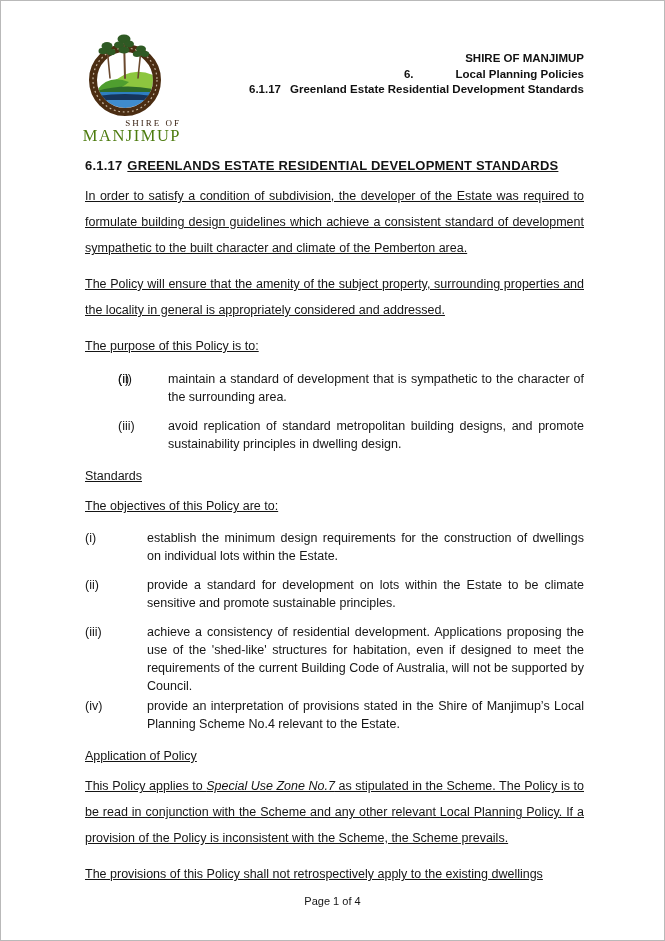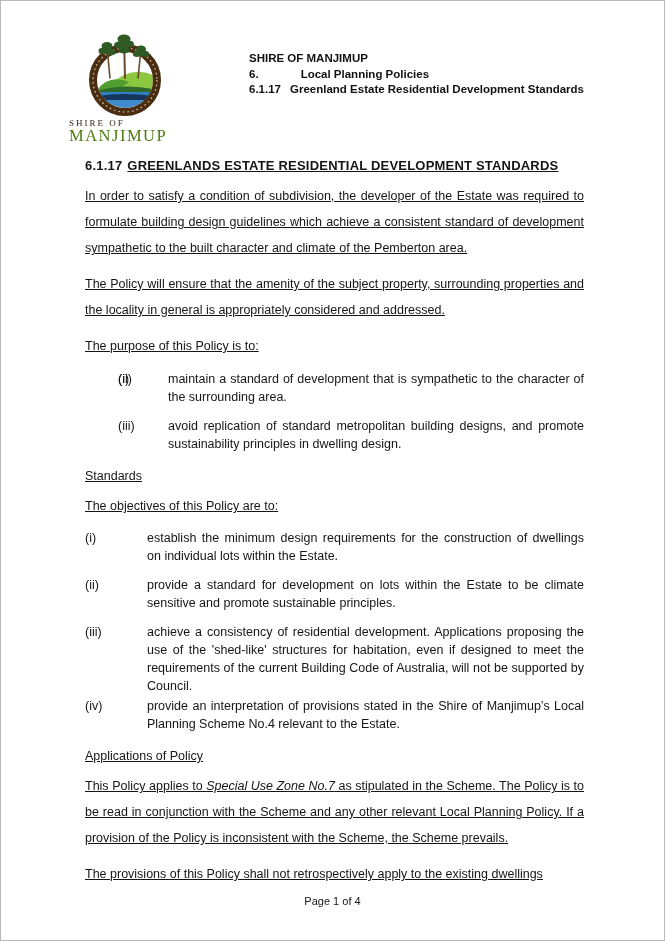--- a/index.html
+++ b/index.html
@@ -8,35 +8,35 @@
     width:663px; height:939px;
     background:#ffffff;
     border:1px solid #b9b9b9;
     font-family:"Liberation Sans","DejaVu Sans",sans-serif;
     font-size:12.5px;
     color:#151515;
     overflow:hidden;
   }
 
   
-  .logo { position:absolute; left:68px; top:31px; width:112px; text-align:left; }
+  .logo { position:absolute; left:68px; top:31px; width:112px; text-align:right; }
   .logo svg { display:block; margin:0 auto; }
   .logo-shire {
     font-family:"Liberation Serif","DejaVu Serif",serif;
     font-size:9px; letter-spacing:2px; color:#3a2314; margin-top:-2px;
   }
   .logo-name {
     font-family:"Liberation Serif","DejaVu Serif",serif;
     font-size:16.5px; letter-spacing:1.5px; color:#4d7c0f; line-height:16px;
   }
 
   
   .header-block {
     position:absolute; right:80px; top:50px;
-    font-weight:bold; font-size:11.5px; line-height:15.5px;
+    text-align:right; font-weight:bold; font-size:11.5px; line-height:15.5px;
     color:#111;
   }
   .hgap-wide { display:inline-block; width:42px; }
   .hgap-narrow { display:inline-block; width:9px; }
 
   
   .content { position:absolute; left:84px; right:80px; top:157px; }
   .doc-title { font-size:13px; font-weight:bold; margin:0 0 10px 0; letter-spacing:0.2px; }
   .doc-title .num { margin-right:5px; }
   .u { text-decoration:underline; }
@@ -146,21 +146,21 @@
         <span class="marker">(ii)</span><span>provide a standard for development on lots within the Estate to be climate sensitive and promote sustainable principles.</span>
       </div>
       <div class="li">
         <span class="marker">(iii)</span><span>achieve a consistency of residential development. Applications proposing the use of the 'shed-like' structures for habitation, even if designed to meet the requirements of the current Building Code of Australia, will not be supported by Council.</span>
       </div>
       <div class="li">
         <span class="marker">(iv)</span><span>provide an interpretation of provisions stated in the Shire of Manjimup’s Local Planning Scheme No.4 relevant to the Estate.</span>
       </div>
     </div>
 
-    <div class="sec-heading">Applications of Policy</div>
+    <div class="sec-heading">Application of Policy</div>
     <p>
       <span>This Policy applies to </span><em>Special Use Zone No.7</em><span> as stipulated in the Scheme.  The Policy is to be read in conjunction with the Scheme and any other relevant Local Planning Policy. If a provision of the Policy is inconsistent with the Scheme, the Scheme prevails.</span>
     </p>
     <p>The provisions of this Policy shall not retrospectively apply to the existing dwellings</p>
 
   </div>
 
   <div class="footer">Page 1 of 4</div>
 
 </div>

